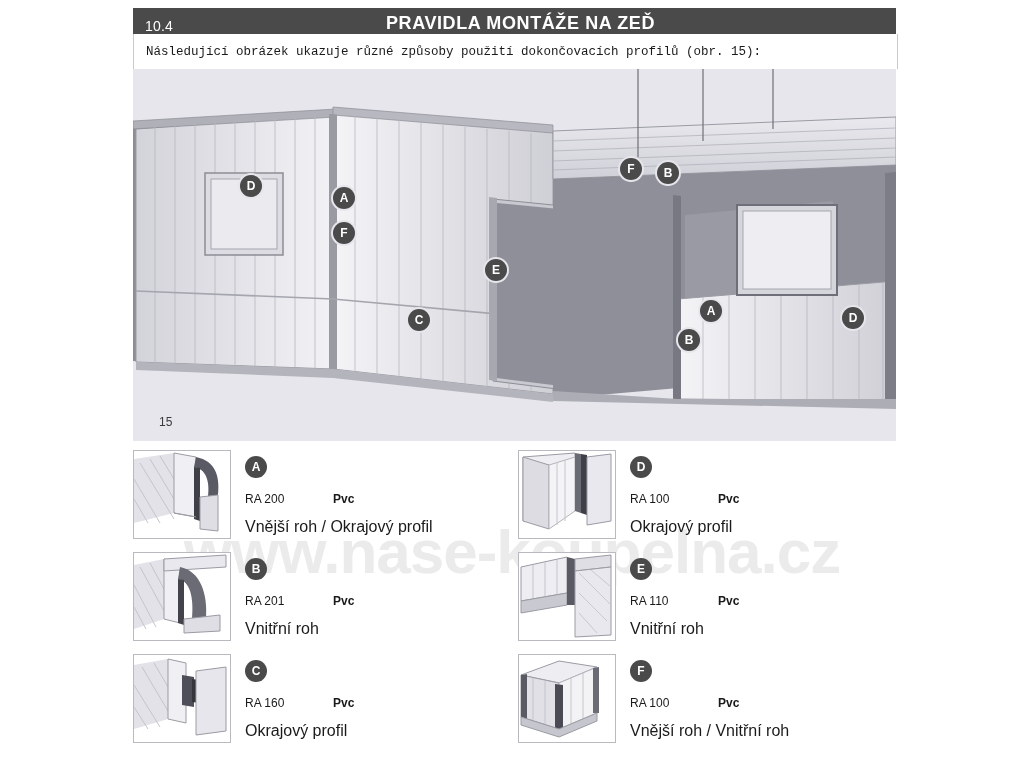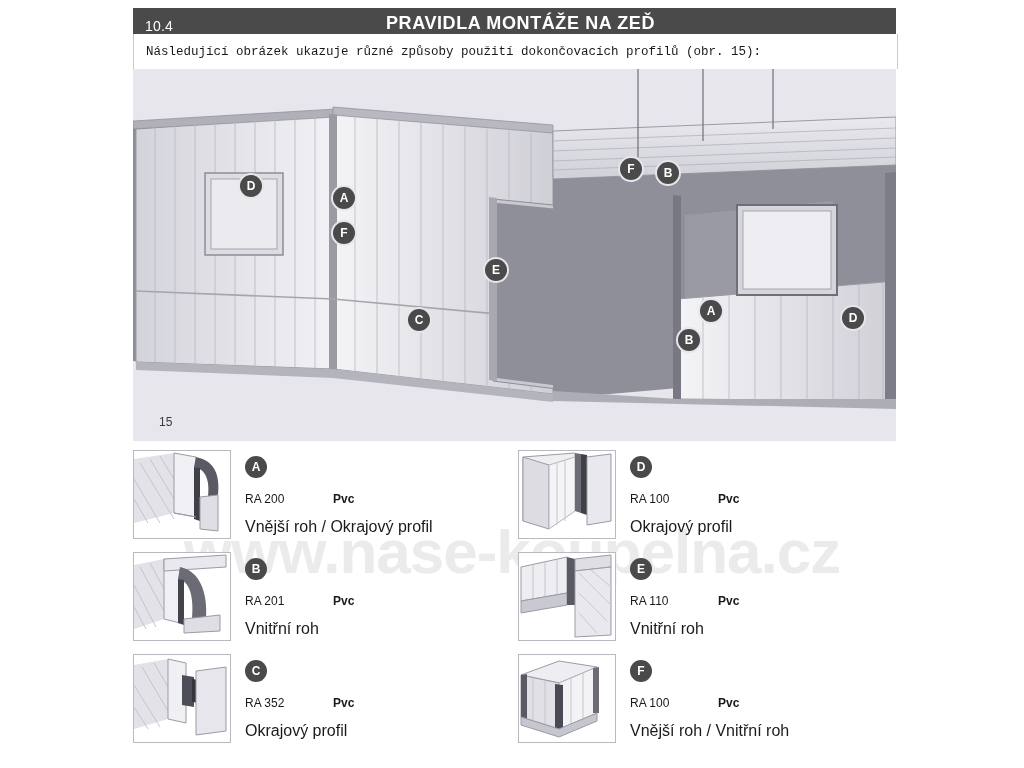--- a/index.html
+++ b/index.html
@@ -388,21 +388,21 @@
             <line x1="0" y1="30" x2="26" y2="72"></line>
               <line x1="0" y1="52" x2="14" y2="74"></line>
           </g>
           <polygon points="34,4 52,8 52,68 34,64" fill="#f0f0f4" stroke="#9b9ba4" stroke-width="1"></polygon>
           <polygon points="48,20 60,22 60,52 48,50" fill="#4e4e58"></polygon>
           <polygon points="58,24 66,25 66,48 58,47" fill="#35353d"></polygon>
           <polygon points="62,16 92,12 92,76 62,80" fill="#e6e6ec" stroke="#9b9ba4" stroke-width="1"></polygon>
         </svg>
       </div>
       <div class="legend-badge">C</div>
-      <div class="legend-code">RA 352</div>
+      <div class="legend-code">RA 160</div>
       <div class="legend-mat">Pvc</div>
       <div class="legend-desc">Okrajový profil</div>
     </div>
 
   </div>
 
   <div class="legend-col right">
 
     <div class="legend-item">
       <div class="thumb">

